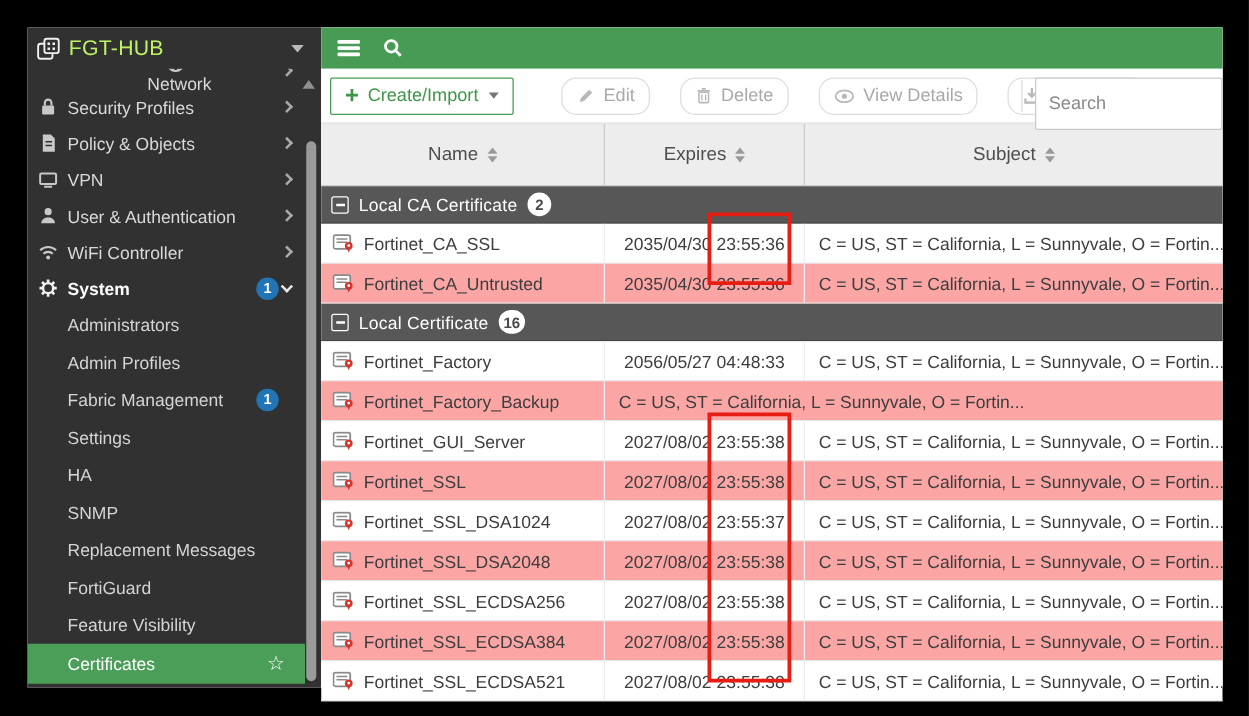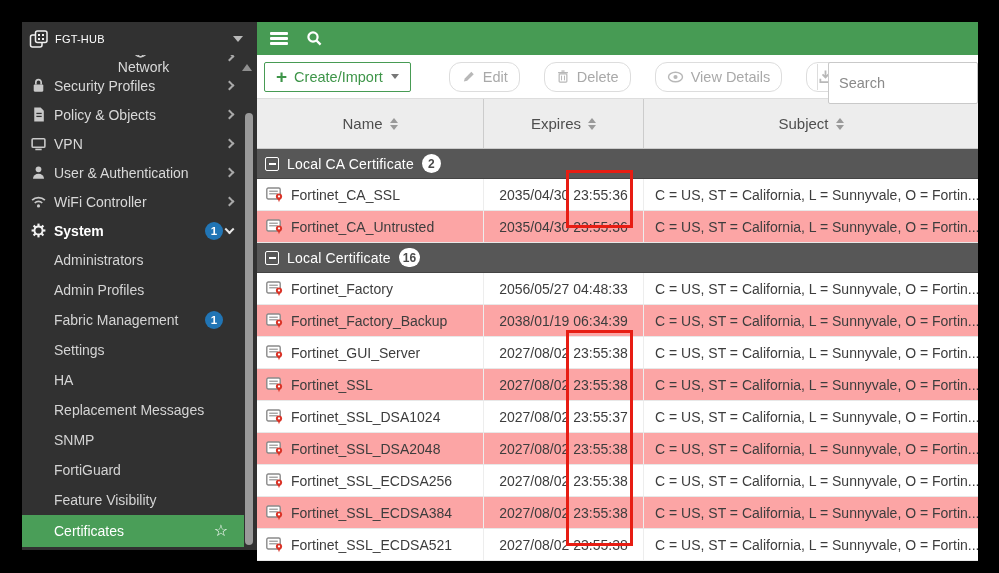--- a/index.html
+++ b/index.html
@@ -3,21 +3,21 @@
 <meta charset="utf-8">
 <style>
   * { margin:0; padding:0; box-sizing:border-box; }
   html,body { width:999px; height:573px; background:#000; overflow:hidden;
     font-family:"Liberation Sans", sans-serif; }
   .app { position:absolute; left:22px; top:22px; width:956px; height:528px; background:#fff; }
 
   
   .sidebar { position:absolute; left:0; top:0; width:235px; height:528px; background:#313131; }
   .sb-header { position:relative; height:33px; display:flex; align-items:center; padding-left:7px; cursor:pointer; }
-  .sb-brand { color:#ffffff; font-size:11px; margin-left:6px; letter-spacing:.2px; }
+  .sb-brand { color:#bef264; font-size:17px; margin-left:6px; letter-spacing:.2px; }
   .brand-caret { position:absolute; right:14px; top:14px; width:0; height:0;
     border-left:5px solid transparent; border-right:5px solid transparent; border-top:6px solid #b9b9b9; }
   .nav { position:absolute; left:0; top:33px; right:0; bottom:0; overflow:hidden; }
   .nitem { position:relative; height:29px; display:flex; align-items:center; padding-left:8px; color:#d9d9d9; font-size:14px; cursor:pointer; }
   .nitem:first-child { margin-top:-13px;flex-direction:column; }
   .nico { width:17px; height:17px; display:inline-flex; margin-right:7px; flex:none; }
   .nlabel { white-space:nowrap; }
   .chev { position:absolute; right:24px; top:50%; width:7px; height:7px;
     border-right:2px solid #a9a9a9; border-bottom:2px solid #a9a9a9;
     transform:translateY(-58%) rotate(-45deg); }
@@ -206,24 +206,24 @@
         <span class="nlabel">Fabric Management</span>
         <span class="badge">1</span>
       </div>
       <div class="nitem sub">
         <span class="nlabel">Settings</span>
       </div>
       <div class="nitem sub">
         <span class="nlabel">HA</span>
       </div>
       <div class="nitem sub">
+        <span class="nlabel">SNMP</span>
+      </div>
+      <div class="nitem sub">
         <span class="nlabel">Replacement Messages</span>
-      </div>
-      <div class="nitem sub">
-        <span class="nlabel">SNMP</span>
       </div>
       <div class="nitem sub">
         <span class="nlabel">FortiGuard</span>
       </div>
       <div class="nitem sub">
         <span class="nlabel">Feature Visibility</span>
       </div>
       <div class="nitem sub sel">
         <span class="nlabel">Certificates</span>
         <span class="star">☆</span>
@@ -399,24 +399,20 @@
               <rect x="0.8" y="1" width="13.4" height="11" rx="1.5" fill="#fff" stroke="#8a8a8a" stroke-width="1.4"></rect>
               <line x1="3.2" y1="4.2" x2="11.8" y2="4.2" stroke="#8a8a8a" stroke-width="1.1"></line>
               <line x1="3.2" y1="6.8" x2="11.8" y2="6.8" stroke="#8a8a8a" stroke-width="1.1"></line>
               <circle cx="13" cy="9.6" r="3.1" fill="#da3327"></circle>
               <path d="M11.7 11.8 L13 15.2 L14.3 11.8 Z" fill="#da3327"></path>
               <circle cx="13" cy="9.4" r="1.1" fill="#fff"></circle>
             </svg>
           </span>
         <span>Fortinet_Factory_Backup</span>
       </div>
-      <div class="td td-exp">
-        <span>2038/01/19</span>
-        <span class="tm">06:34:39</span>
-      </div>
       <div class="td td-sub">C = US, ST = California, L = Sunnyvale, O = Fortin...</div>
     </div>
 
     <div class="trow">
       <div class="td td-name">
         <span class="cert-ic">
             <svg width="18" height="16" viewBox="0 0 18 16">
               <rect x="0.8" y="1" width="13.4" height="11" rx="1.5" fill="#fff" stroke="#8a8a8a" stroke-width="1.4"></rect>
               <line x1="3.2" y1="4.2" x2="11.8" y2="4.2" stroke="#8a8a8a" stroke-width="1.1"></line>
               <line x1="3.2" y1="6.8" x2="11.8" y2="6.8" stroke="#8a8a8a" stroke-width="1.1"></line>

